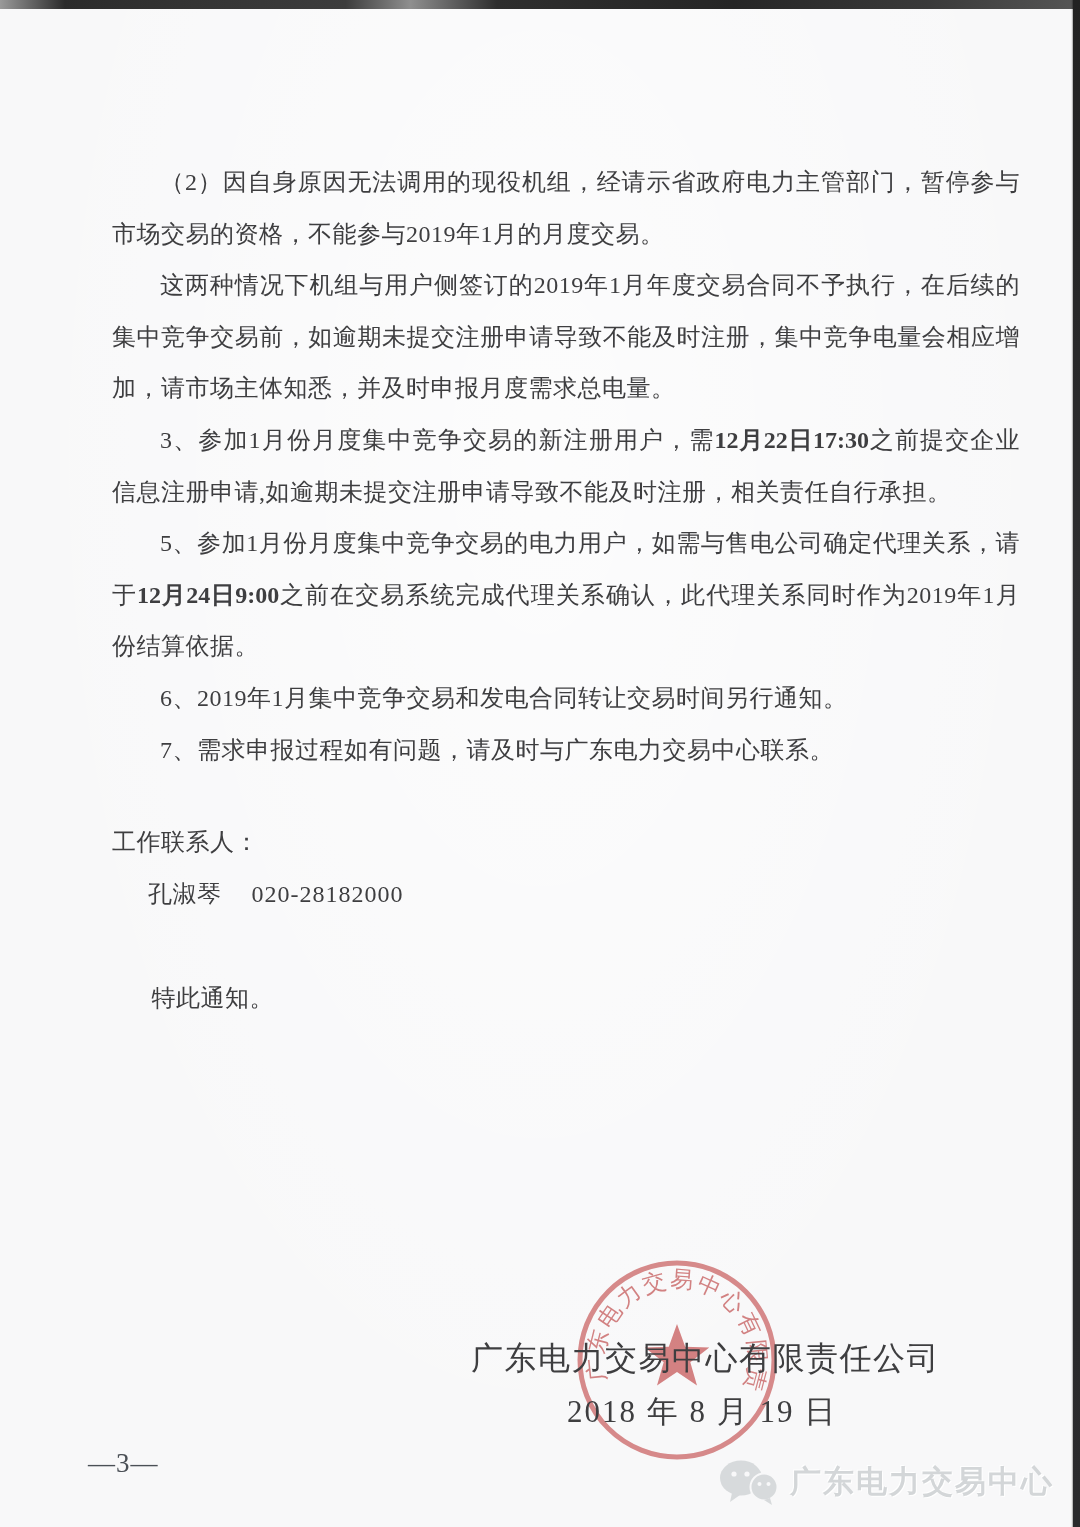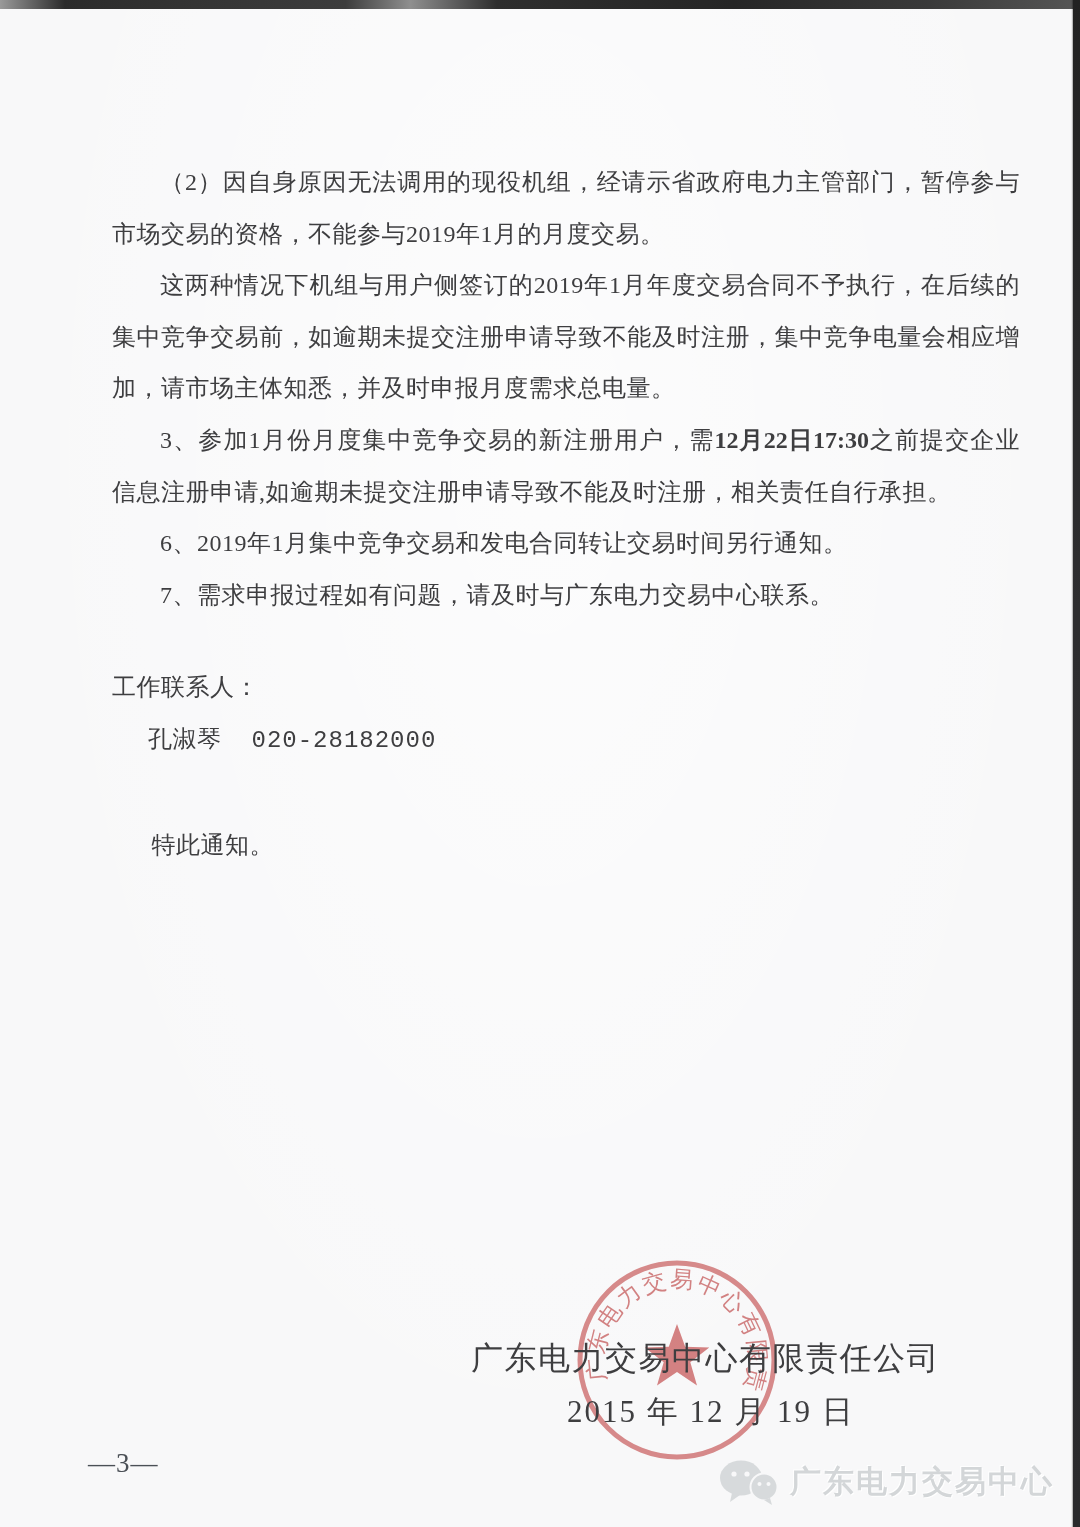--- a/index.html
+++ b/index.html
@@ -35,21 +35,21 @@
     text-align:justify; text-justify:inter-ideograph;
     letter-spacing:0.5px;
     margin-left:28px;
   }
   .para { margin:0; }
   .para.indent { text-indent:2em; }
   .para b { font-weight:bold; letter-spacing:0; }
 
   .contact-heading { margin:41px 0 0 0; }
   .contact-line { margin:0; text-indent:1.5em; }
-  .contact-line .phone { margin-left:30px; letter-spacing:1px;font-family:Liberation Mono, monospace; }
+  .contact-line .phone { margin-left:30px; letter-spacing:1px; }
   .closing { margin:54px 0 0 0; text-indent:1.65em;font-family:Liberation Mono, monospace; }
 
   
   .signature-company {
     position:absolute; left:471px; top:1337px;
     font-size:32px; letter-spacing:1.5px; z-index:3;
   }
   .signature-date {
     position:absolute; left:567px; top:1391px;
     font-size:31px; letter-spacing:2px; z-index:3;
@@ -85,20 +85,21 @@
 <div class="page">
 
   <div class="scan-top"></div>
   <div class="scan-right"></div>
 
   <div class="body-text">
     <div>
         <p class="para indent"><span>（2）因自身原因无法调用的现役机组，经请示省政府电力主管部门，暂停参与市场交易的资格，不能参与2019年1月的月度交易。</span></p>
         <p class="para indent"><span>这两种情况下机组与用户侧签订的2019年1月年度交易合同不予执行，在后续的集中竞争交易前，如逾期未提交注册申请导致不能及时注册，集中竞争电量会相应增加，请市场主体知悉，并及时申报月度需求总电量。</span></p>
         <p class="para indent"><span>3、参加1月份月度集中竞争交易的新注册用户，需</span><b>12月22日17:30</b><span>之前提交企业信息注册申请,如逾期未提交注册申请导致不能及时注册，相关责任自行承担。</span></p>
+        <p class="para indent"><span>5、参加1月份月度集中竞争交易的电力用户，如需与售电公司确定代理关系，请于</span><b>12月24日9:00</b><span>之前在交易系统完成代理关系确认，此代理关系同时作为2019年1月份结算依据。</span></p>
         <p class="para indent"><span>6、2019年1月集中竞争交易和发电合同转让交易时间另行通知。</span></p>
         <p class="para indent"><span>7、需求申报过程如有问题，请及时与广东电力交易中心联系。</span></p>
       </div>
 
     <p class="contact-heading">工作联系人：</p>
 
     <p class="contact-line"><span>孔淑琴</span><span class="phone">020-28182000</span></p>
 
     <p class="closing">特此通知。</p>
   </div>
@@ -108,21 +109,21 @@
       <path id="arcpath" d="M 34.8,125.1 A 73,73 0 1 1 175.2,125.1" fill="none"></path>
     </defs>
     <circle cx="105" cy="105" r="97" fill="none" stroke="#d47474" stroke-width="5"></circle>
     <polygon points="105,69 113.2,91.7 137.3,92.5 118.3,107.3 125,130.5 105,117 85,130.5 91.7,107.3 72.7,92.5 96.8,91.7" fill="#d16a6a"></polygon>
     <text font-size="23" fill="#cf6a6a" letter-spacing="2.5" font-family="Liberation Serif, DejaVu Serif, serif">
       <textPath href="#arcpath" xlink:href="#arcpath">广东电力交易中心有限责任公司</textPath>
     </text>
   </svg>
 
   <div class="signature-company">广东电力交易中心有限责任公司</div>
-  <div class="signature-date">2015 年 12 月 19 日</div>
+  <div class="signature-date">2018 年 8 月 19 日</div>
 
   <div class="page-number">—3—</div>
 
   <div class="footer-brand">
     <svg width="62" height="48" viewBox="0 0 62 48">
       <ellipse cx="23" cy="20" rx="21" ry="17.5" fill="#d7dadc"></ellipse>
       <path d="M14 35 L12 44 L22 37 Z" fill="#d7dadc"></path>
       <circle cx="16" cy="16" r="2.6" fill="#f8f8f9"></circle>
       <circle cx="29" cy="16" r="2.6" fill="#f8f8f9"></circle>
       <circle cx="46" cy="29" r="13.5" fill="#d7dadc" stroke="#f8f8f9" stroke-width="2"></circle>

